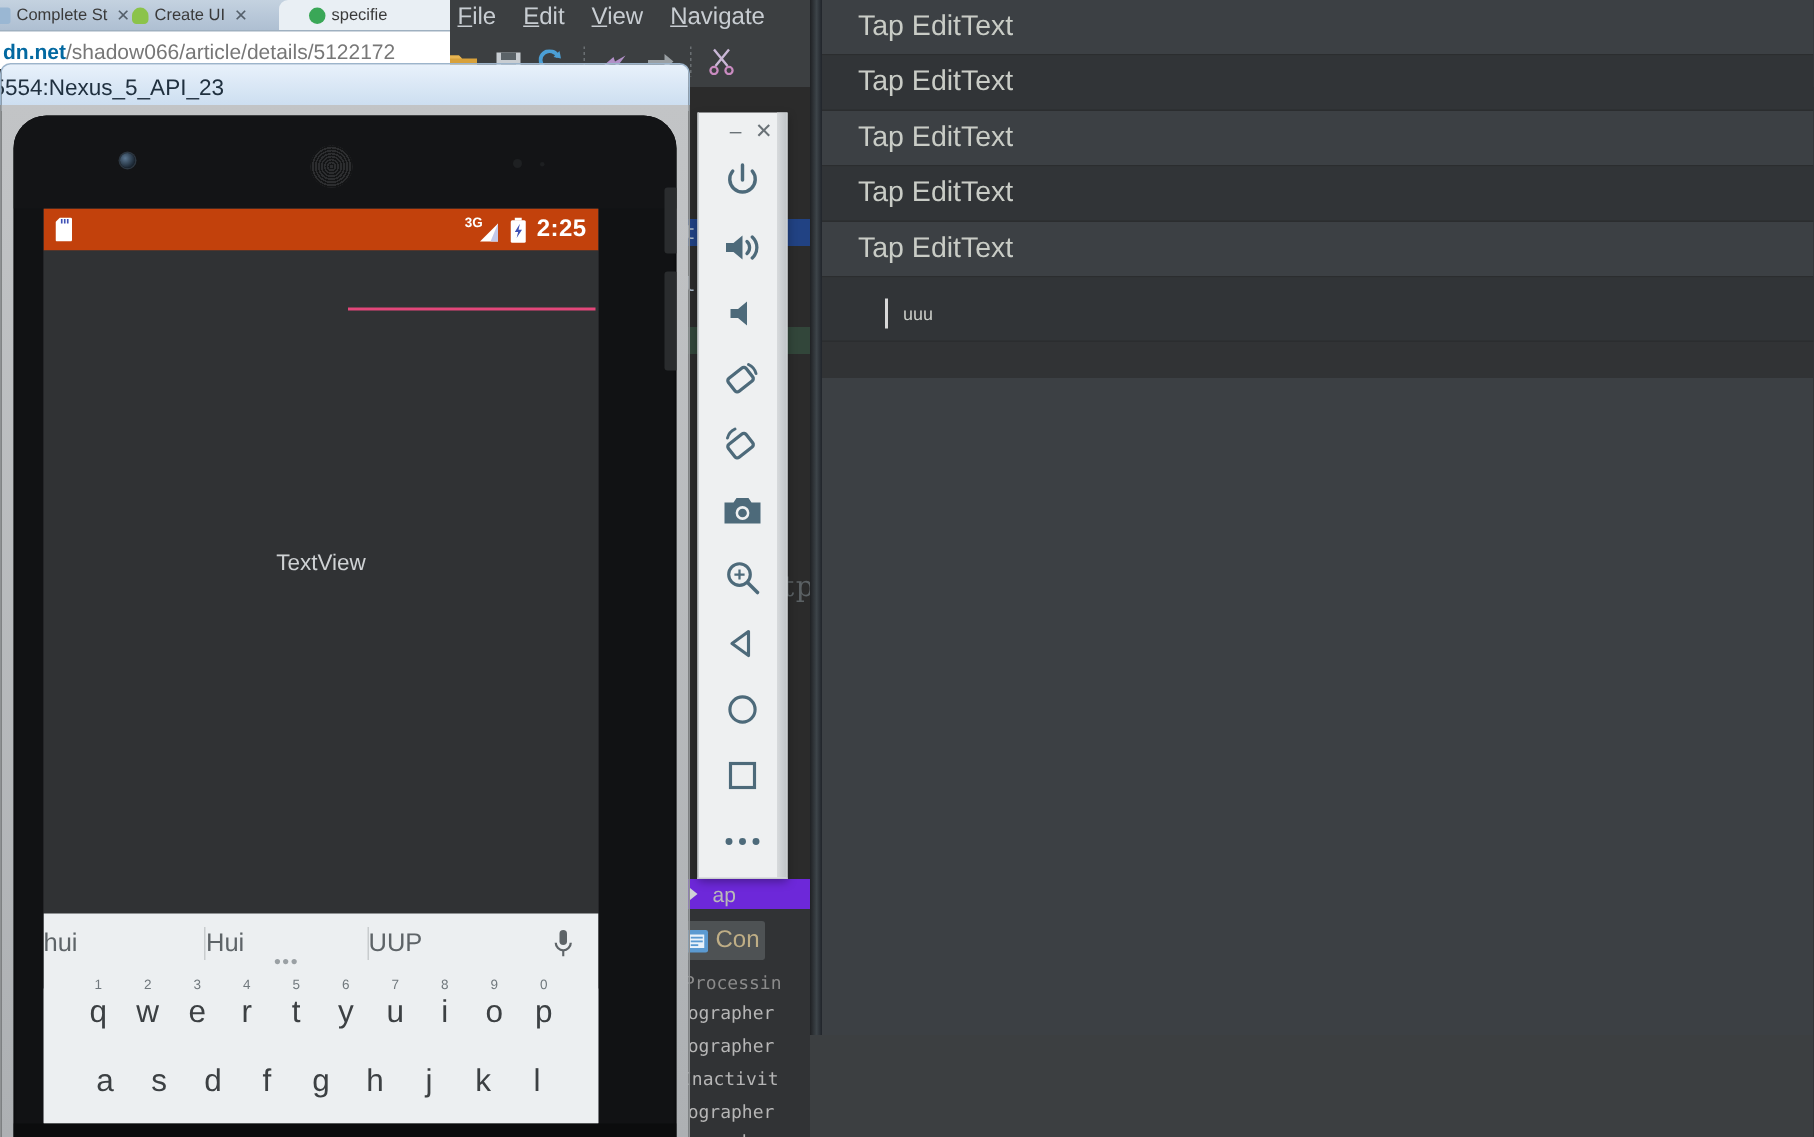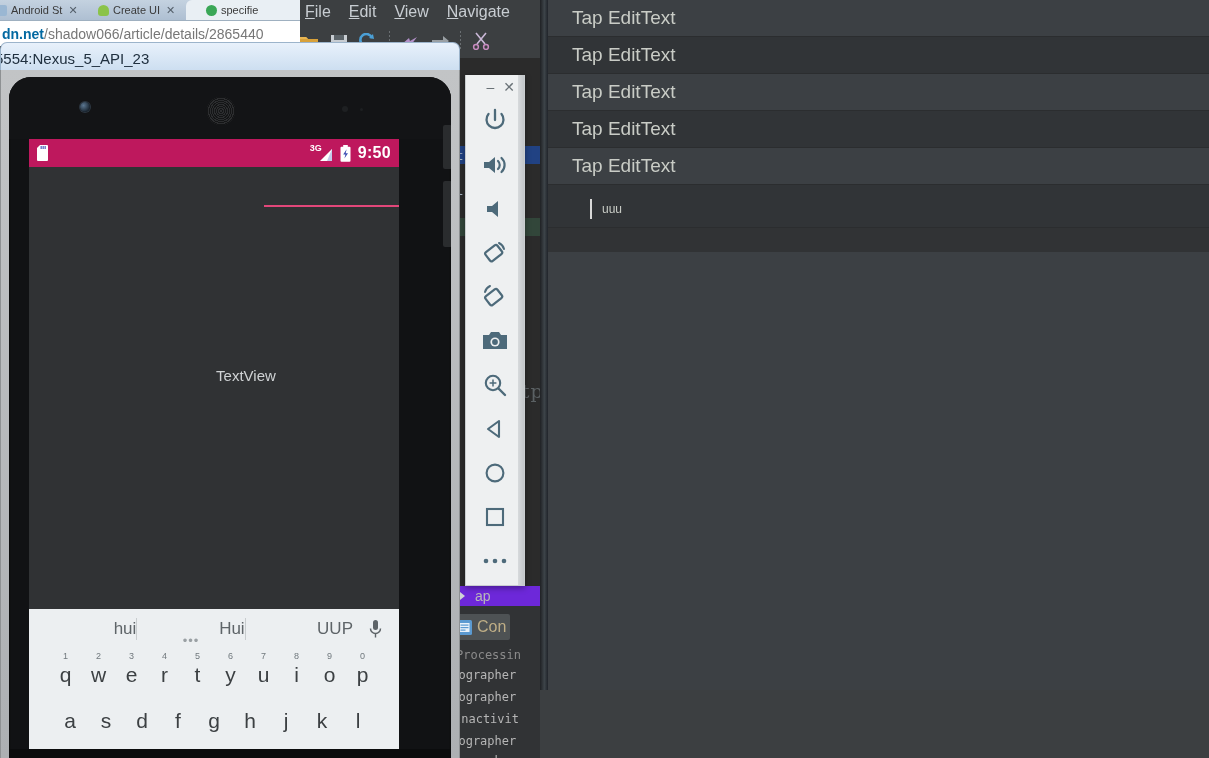--- a/index.html
+++ b/index.html
@@ -95,33 +95,33 @@
   #dev-camera{position:absolute;left:71px;top:25px;width:10px;height:10px;border-radius:50%;
      background:radial-gradient(circle at 35% 35%,#5b7690,#1b2733 70%);box-shadow:0 0 0 1px #2c3640;}
   #dev-speaker{position:absolute;left:198px;top:20px;width:28px;height:28px;border-radius:50%;
      background:repeating-radial-gradient(circle,#2c2d2f 0 1px,#141516 1px 2px);}
   #dev-sensor1{position:absolute;left:333px;top:29px;width:6px;height:6px;border-radius:50%;background:#1e2022;}
   #dev-sensor2{position:absolute;left:351px;top:31px;width:3px;height:3px;border-radius:50%;background:#1d1f21;}
   #btn-side1{position:absolute;left:434px;top:48px;width:9px;height:44px;background:#2a2c2e;border-radius:2px;}
   #btn-side2{position:absolute;left:434px;top:104px;width:9px;height:66px;background:#2a2c2e;border-radius:2px;}
 
   #screen{position:absolute;left:20px;top:62px;width:370px;height:610px;background:#303234;overflow:hidden;}
-  #statusbar{position:absolute;left:0;top:0;width:370px;height:28px;background:#be185d;
+  #statusbar{position:absolute;left:0;top:0;width:370px;height:28px;background:#c2410c;
      display:flex;align-items:center;padding:0 8px;box-sizing:border-box;}
   #sb-right{margin-left:auto;display:flex;align-items:center;gap:7px;}
   #sb-time{font-size:16px;color:#fff;font-weight:600;letter-spacing:.3px;}
-  #app-area{position:absolute;left:0;top:28px;width:370px;height:442px;background:#303234;margin-left:32px;}
+  #app-area{position:absolute;left:0;top:28px;width:370px;height:442px;background:#303234;}
   #edittext-underline{position:absolute;left:203px;top:38px;width:165px;height:2px;background:#e2477a;}
   #textview-label{position:absolute;left:0;top:200px;width:370px;text-align:center;
      font-size:15px;color:#cfd2d4;}
 
   
   #keyboard{position:absolute;left:0;top:470px;width:370px;height:140px;background:#eceff1;}
   #suggest-strip{position:relative;width:370px;height:40px;display:flex;align-items:center;}
-  .sugg{flex:1;text-align:right;font-size:17px;color:#5e6468;position:relative;}
+  .sugg{flex:1;text-align:left;font-size:17px;color:#5e6468;position:relative;}
   .sugg .dots{position:absolute;left:50%;transform:translateX(-50%);top:18px;font-size:13px;color:#9aa0a4;letter-spacing:1px;line-height:8px;}
   .sugg-div{width:1px;height:22px;background:#c8ccce;}
   #mic{width:46px;display:flex;align-items:center;justify-content:center;}
   #kb-rows{position:relative;width:370px;height:100px;background:#eceff1;}
   .krow{position:relative;display:flex;align-items:center;justify-content:center;height:32px;}
   .key{position:relative;width:33px;text-align:center;font-size:21px;color:#3c4043;font-weight:300;}
   .key .num{position:absolute;top:-12px;left:50%;transform:translateX(-50%);
      font-size:9px;color:#70787d;font-weight:400;}
   .krow.r2 .key{width:36px;}
   #nav-strip{position:absolute;left:0;top:672px;width:442px;height:18px;background:#0b0c0d;}
@@ -267,36 +267,36 @@
 
     <div id="rec-filler" style="top:252px;bottom:0;"></div>
   </div>
 
 </div>
 
 <div class="abs" id="browser-window">
   <div id="browser-tabstrip">
     <div class="btab" style="left:-10px;width:96px;">
       <span class="fav" style="background:#9ab7d3"></span>
-      <span class="tx">Android St</span>
+      <span class="tx">Complete St</span>
       <span class="xc">✕</span>
     </div>
-    <div class="btab" style="left:92px;width:112px;">
+    <div class="btab" style="left:82px;width:112px;">
       <span class="fav" style="background:#8bc34a;border-radius:50% 50% 3px 3px;"></span>
       <span class="tx">Create UI</span>
       <span class="xc">✕</span>
     </div>
     <div class="btab active" style="left:186px;width:120px;padding-left:20px;">
       <span class="fav" style="background:#3aa757;border-radius:50%"></span>
       <span class="tx">specifie</span>
     </div>
   </div>
   <div id="browser-urlbar">
     <div id="url-text">
-      <b>dn.net</b><span>/shadow066/article/details/2865440</span>
+      <b>dn.net</b><span>/shadow066/article/details/5122172</span>
     </div>
   </div>
 </div>
 
 <div class="abs" id="emu-window">
   <div id="emu-titlebar">
     <span id="emu-title">5554:Nexus_5_API_23</span>
   </div>
 
   <div id="emu-frame">
@@ -328,21 +328,21 @@
                   <path d="M13 1v12H8z" fill="#c3c9ea"></path>
                 </svg>
             </span>
             <span>
               <svg width="11" height="17" viewBox="0 0 11 17">
                   <rect x="3.2" y="0" width="4.6" height="2" fill="#fff"></rect>
                   <rect x="0.5" y="1.8" width="10" height="15" rx="1" fill="#fff"></rect>
                   <path d="M6.6 4.2L3.2 9.6h2.2L4.4 13.6 8 8.2H5.7z" fill="#3f51b5"></path>
                 </svg>
             </span>
-            <span id="sb-time">9:50</span>
+            <span id="sb-time">2:25</span>
           </span>
         </div>
 
         <div id="app-area">
           <div id="edittext-underline"></div>
           <div id="textview-label">TextView</div>
         </div>
 
         <div id="keyboard">
           <div id="suggest-strip">

